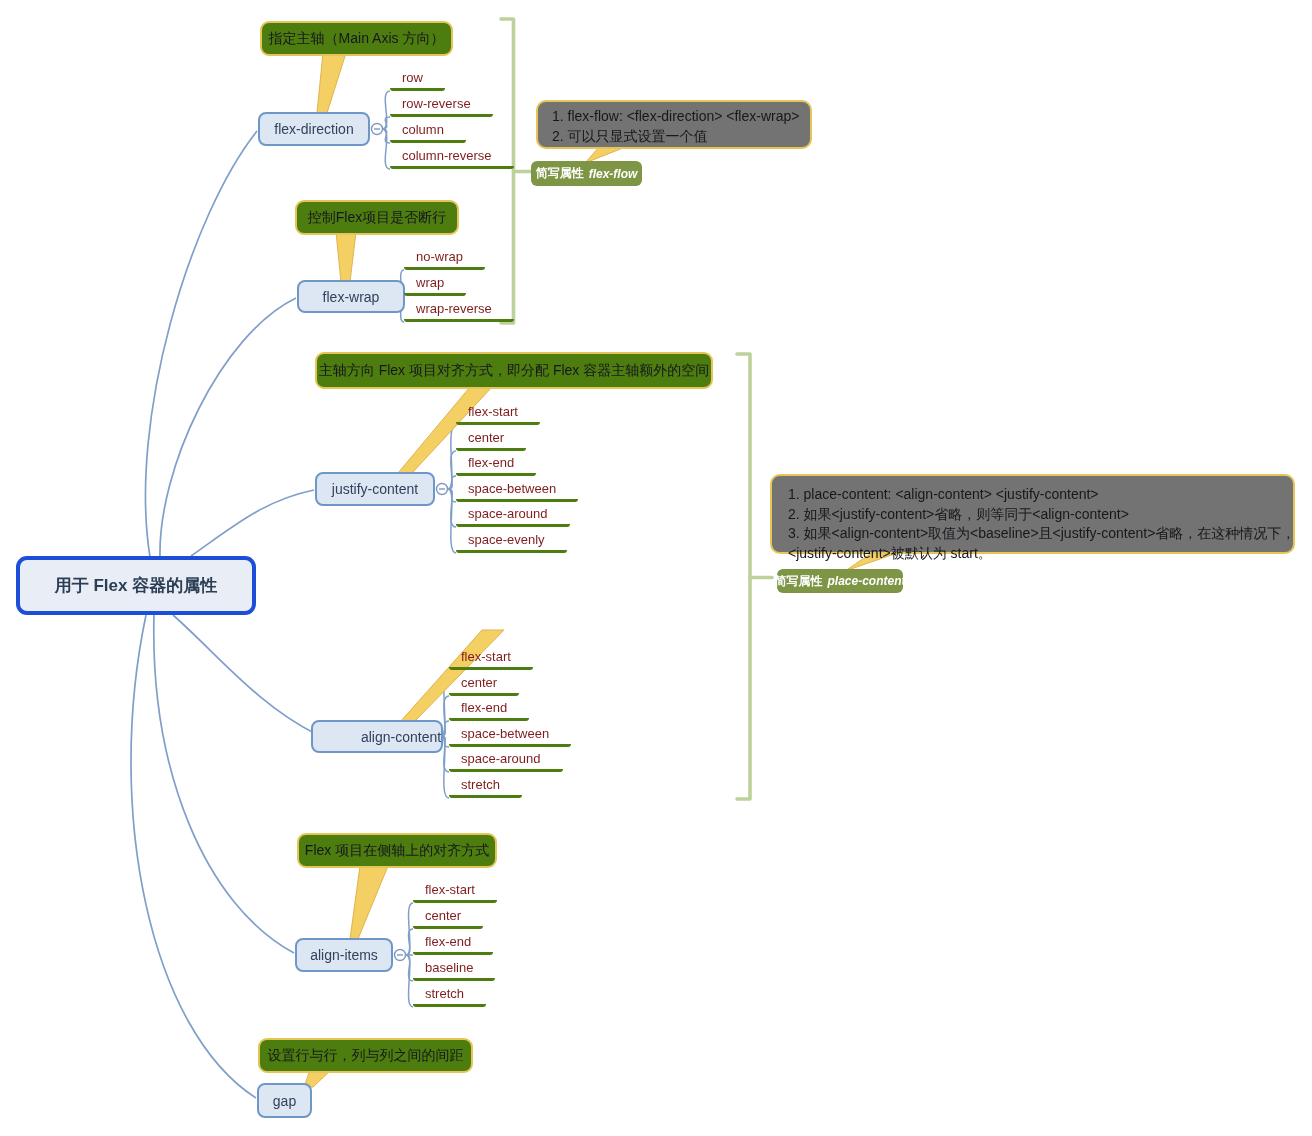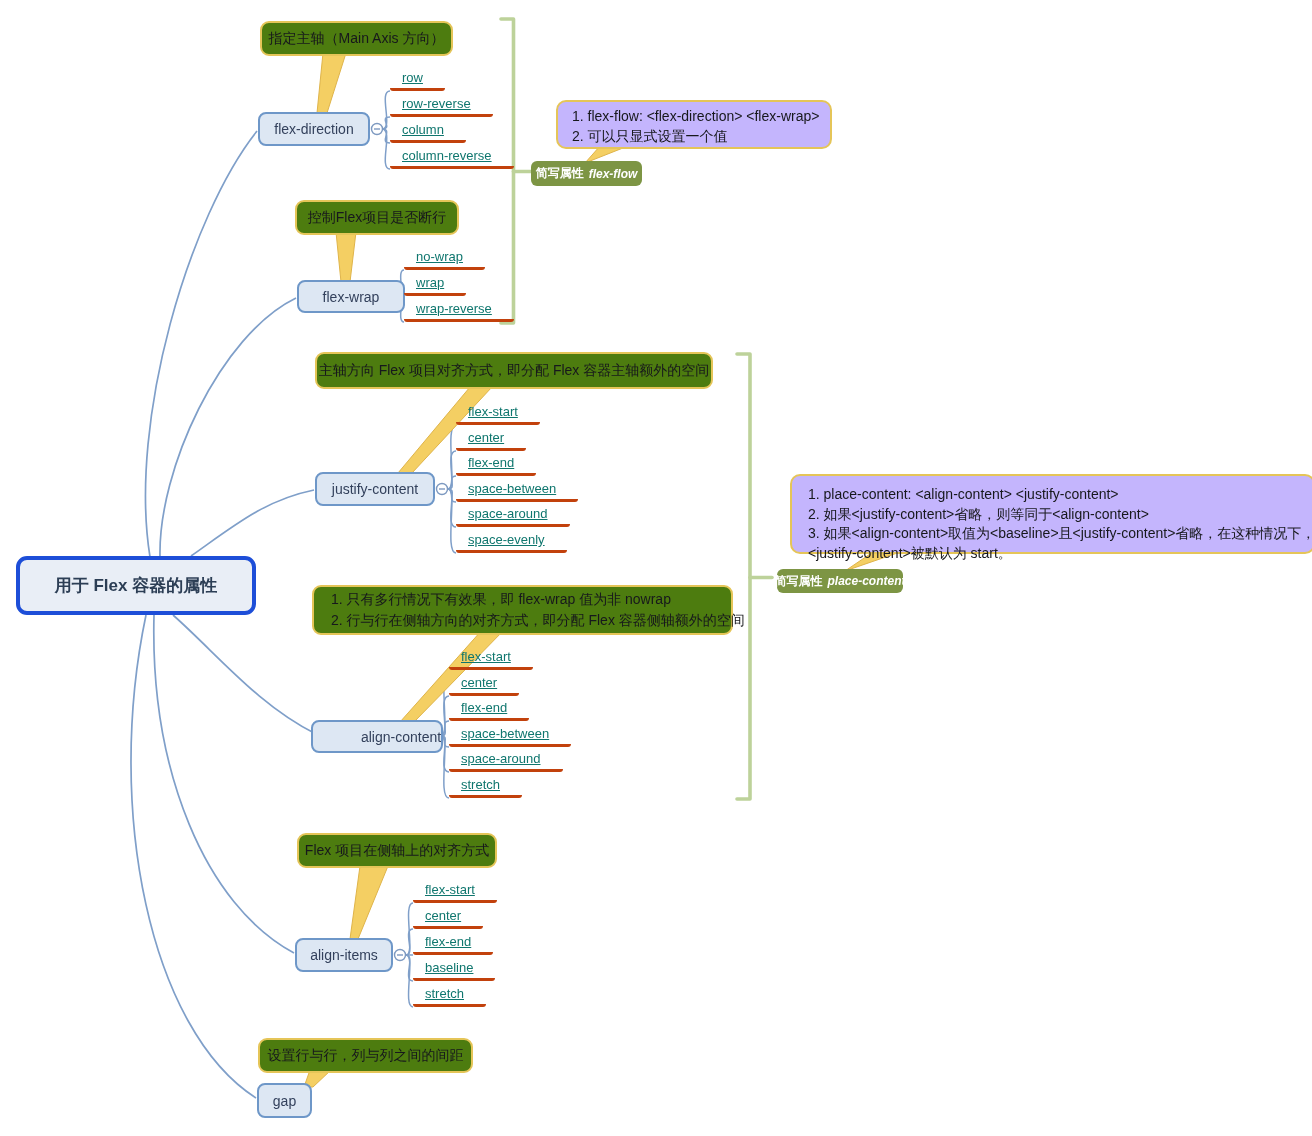--- a/index.html
+++ b/index.html
@@ -6,31 +6,31 @@
   #canvas{position:relative;width:1312px;height:1136px;background:#ffffff;overflow:hidden;
           font-family:"Liberation Sans","DejaVu Sans",sans-serif;}
   #wires{position:absolute;left:0;top:0;z-index:1;}
 
   .node{position:absolute;z-index:2;background:#dde7f3;border:2px solid #6e97c8;border-radius:8px;
         color:#33415c;font-size:14px;display:flex;align-items:center;justify-content:center;
         box-sizing:border-box;white-space:nowrap;}
   .root{background:#e9eef6;border:4px solid #1d4ed8;border-radius:11px;font-size:17px;
         font-weight:bold;color:#2c3e55;}
 
-  .child{position:absolute;z-index:2;font-size:13px;color:#0f766e;white-space:nowrap;
-         padding:0 22px 3px 12px;border-bottom:3px solid #c2410c;border-radius:0 0 3px 3px;text-decoration:underline;}
+  .child{position:absolute;z-index:2;font-size:13px;color:#7f1d1d;white-space:nowrap;
+         padding:0 22px 3px 12px;border-bottom:3px solid #4d7c0f;border-radius:0 0 3px 3px;}
 
   .callout{position:absolute;z-index:3;background:#4d7c0f;border:2px solid #e5c558;border-radius:9px;
            font-size:14px;color:#17181c;display:flex;align-items:center;justify-content:center;
            box-sizing:border-box;white-space:nowrap;}
   .callout.multi{flex-direction:column;align-items:flex-start;justify-content:center;
                  padding-left:17px;line-height:21px;}
 
-  .note{position:absolute;z-index:3;background:#c4b5fd;border:2px solid #e5c558;border-radius:10px;
-        font-size:14px;color:#17181c;box-sizing:border-box;white-space:nowrap;margin-left:20px;}
+  .note{position:absolute;z-index:3;background:#737373;border:2px solid #e5c558;border-radius:10px;
+        font-size:14px;color:#17181c;box-sizing:border-box;white-space:nowrap;}
   .note .ln{line-height:19.5px;}
 
   .badge{position:absolute;z-index:3;background:#7d9544;border-radius:6px;color:#ffffff;
          font-size:12px;font-weight:bold;display:flex;align-items:center;justify-content:center;
          box-sizing:border-box;white-space:nowrap;}
   .badge .it{font-style:italic;margin-left:5px;}
 </style>
 </head>
 <body>
 
@@ -154,24 +154,20 @@
 
   <div class="child" style="left:413px;top:882px;">flex-start</div>
   <div class="child" style="left:413px;top:908px;">center</div>
   <div class="child" style="left:413px;top:934px;">flex-end</div>
   <div class="child" style="left:413px;top:960px;">baseline</div>
   <div class="child" style="left:413px;top:986px;">stretch</div>
 
   <div class="callout" style="left:260px;top:21px;width:193px;height:35px;">指定主轴（Main Axis 方向）</div>
   <div class="callout" style="left:295px;top:200px;width:164px;height:35px;">控制Flex项目是否断行</div>
   <div class="callout" style="left:315px;top:352px;width:398px;height:37px;">主轴方向 Flex 项目对齐方式，即分配 Flex 容器主轴额外的空间</div>
-  <div class="callout multi" style="left:312px;top:585px;width:421px;height:50px;">
-    <div>1. 只有多行情况下有效果，即 flex-wrap 值为非 nowrap</div>
-    <div>2. 行与行在侧轴方向的对齐方式，即分配 Flex 容器侧轴额外的空间</div>
-  </div>
   <div class="callout" style="left:297px;top:833px;width:200px;height:35px;">Flex 项目在侧轴上的对齐方式</div>
   <div class="callout" style="left:258px;top:1038px;width:215px;height:35px;">设置行与行，列与列之间的间距</div>
 
   <div class="note" style="left:536px;top:100px;width:276px;height:49px;padding:5px 14px;line-height:19px;">
     <div class="ln">1. flex-flow: &lt;flex-direction&gt; &lt;flex-wrap&gt;</div>
     <div class="ln">2. 可以只显式设置一个值</div>
   </div>
   <div class="badge" style="left:531px;top:161px;width:111px;height:25px;">
     <span>简写属性</span>
       <span class="it">flex-flow</span>

